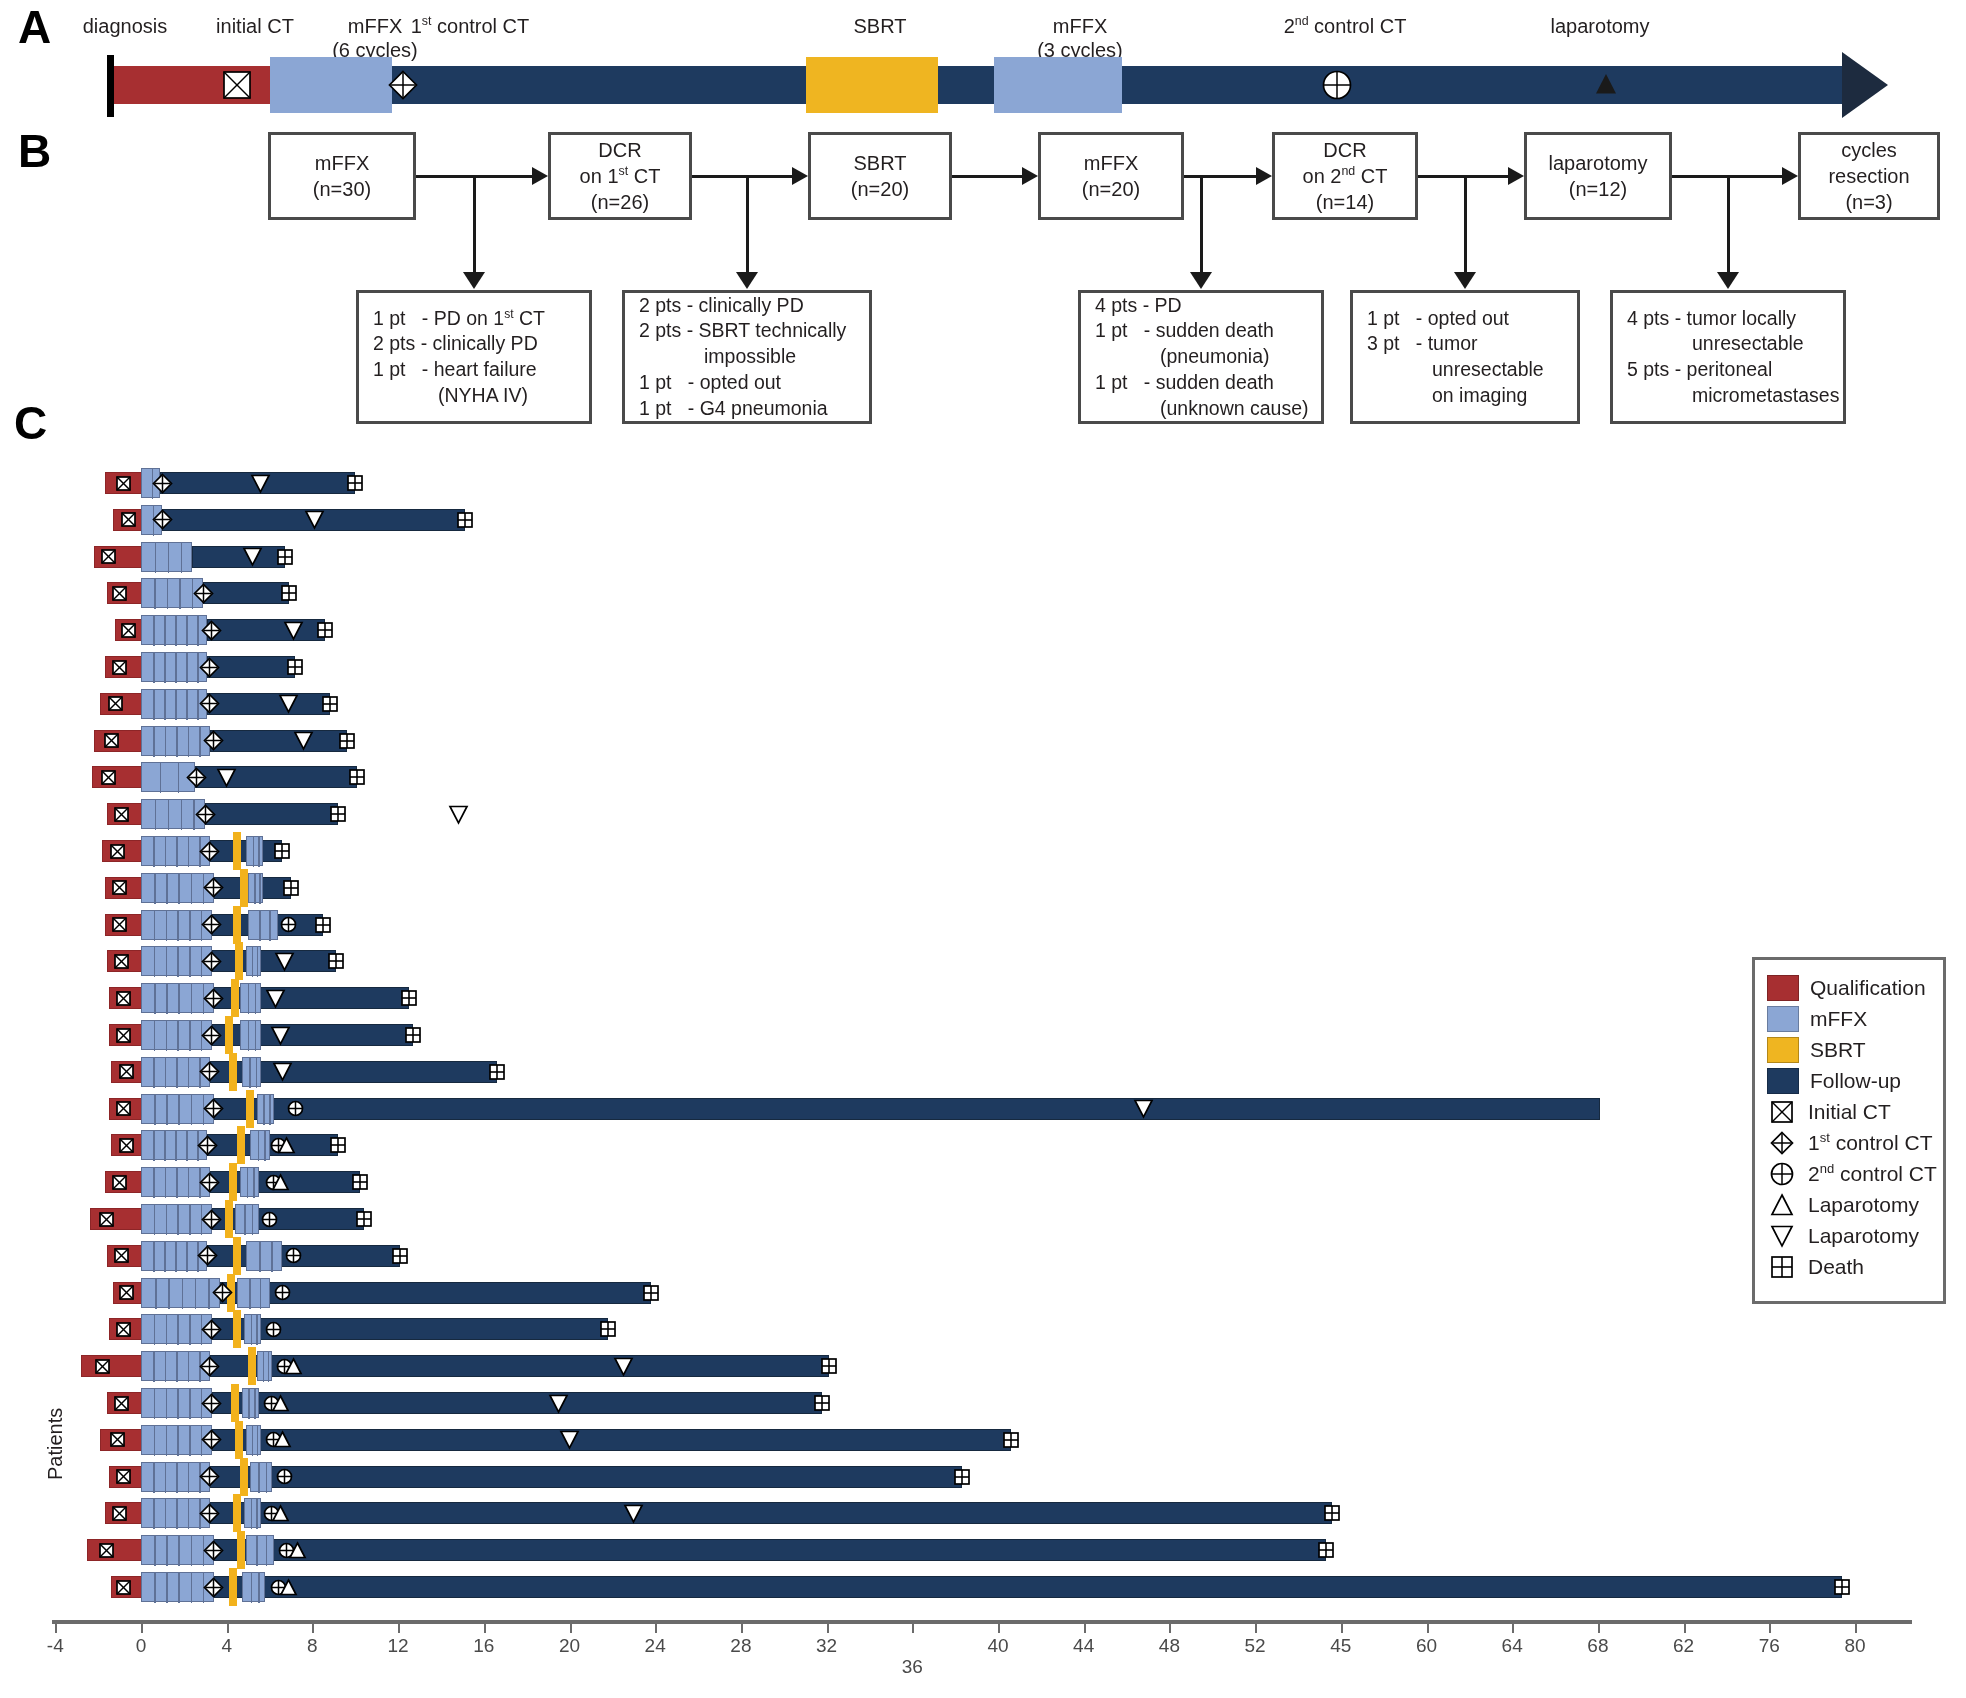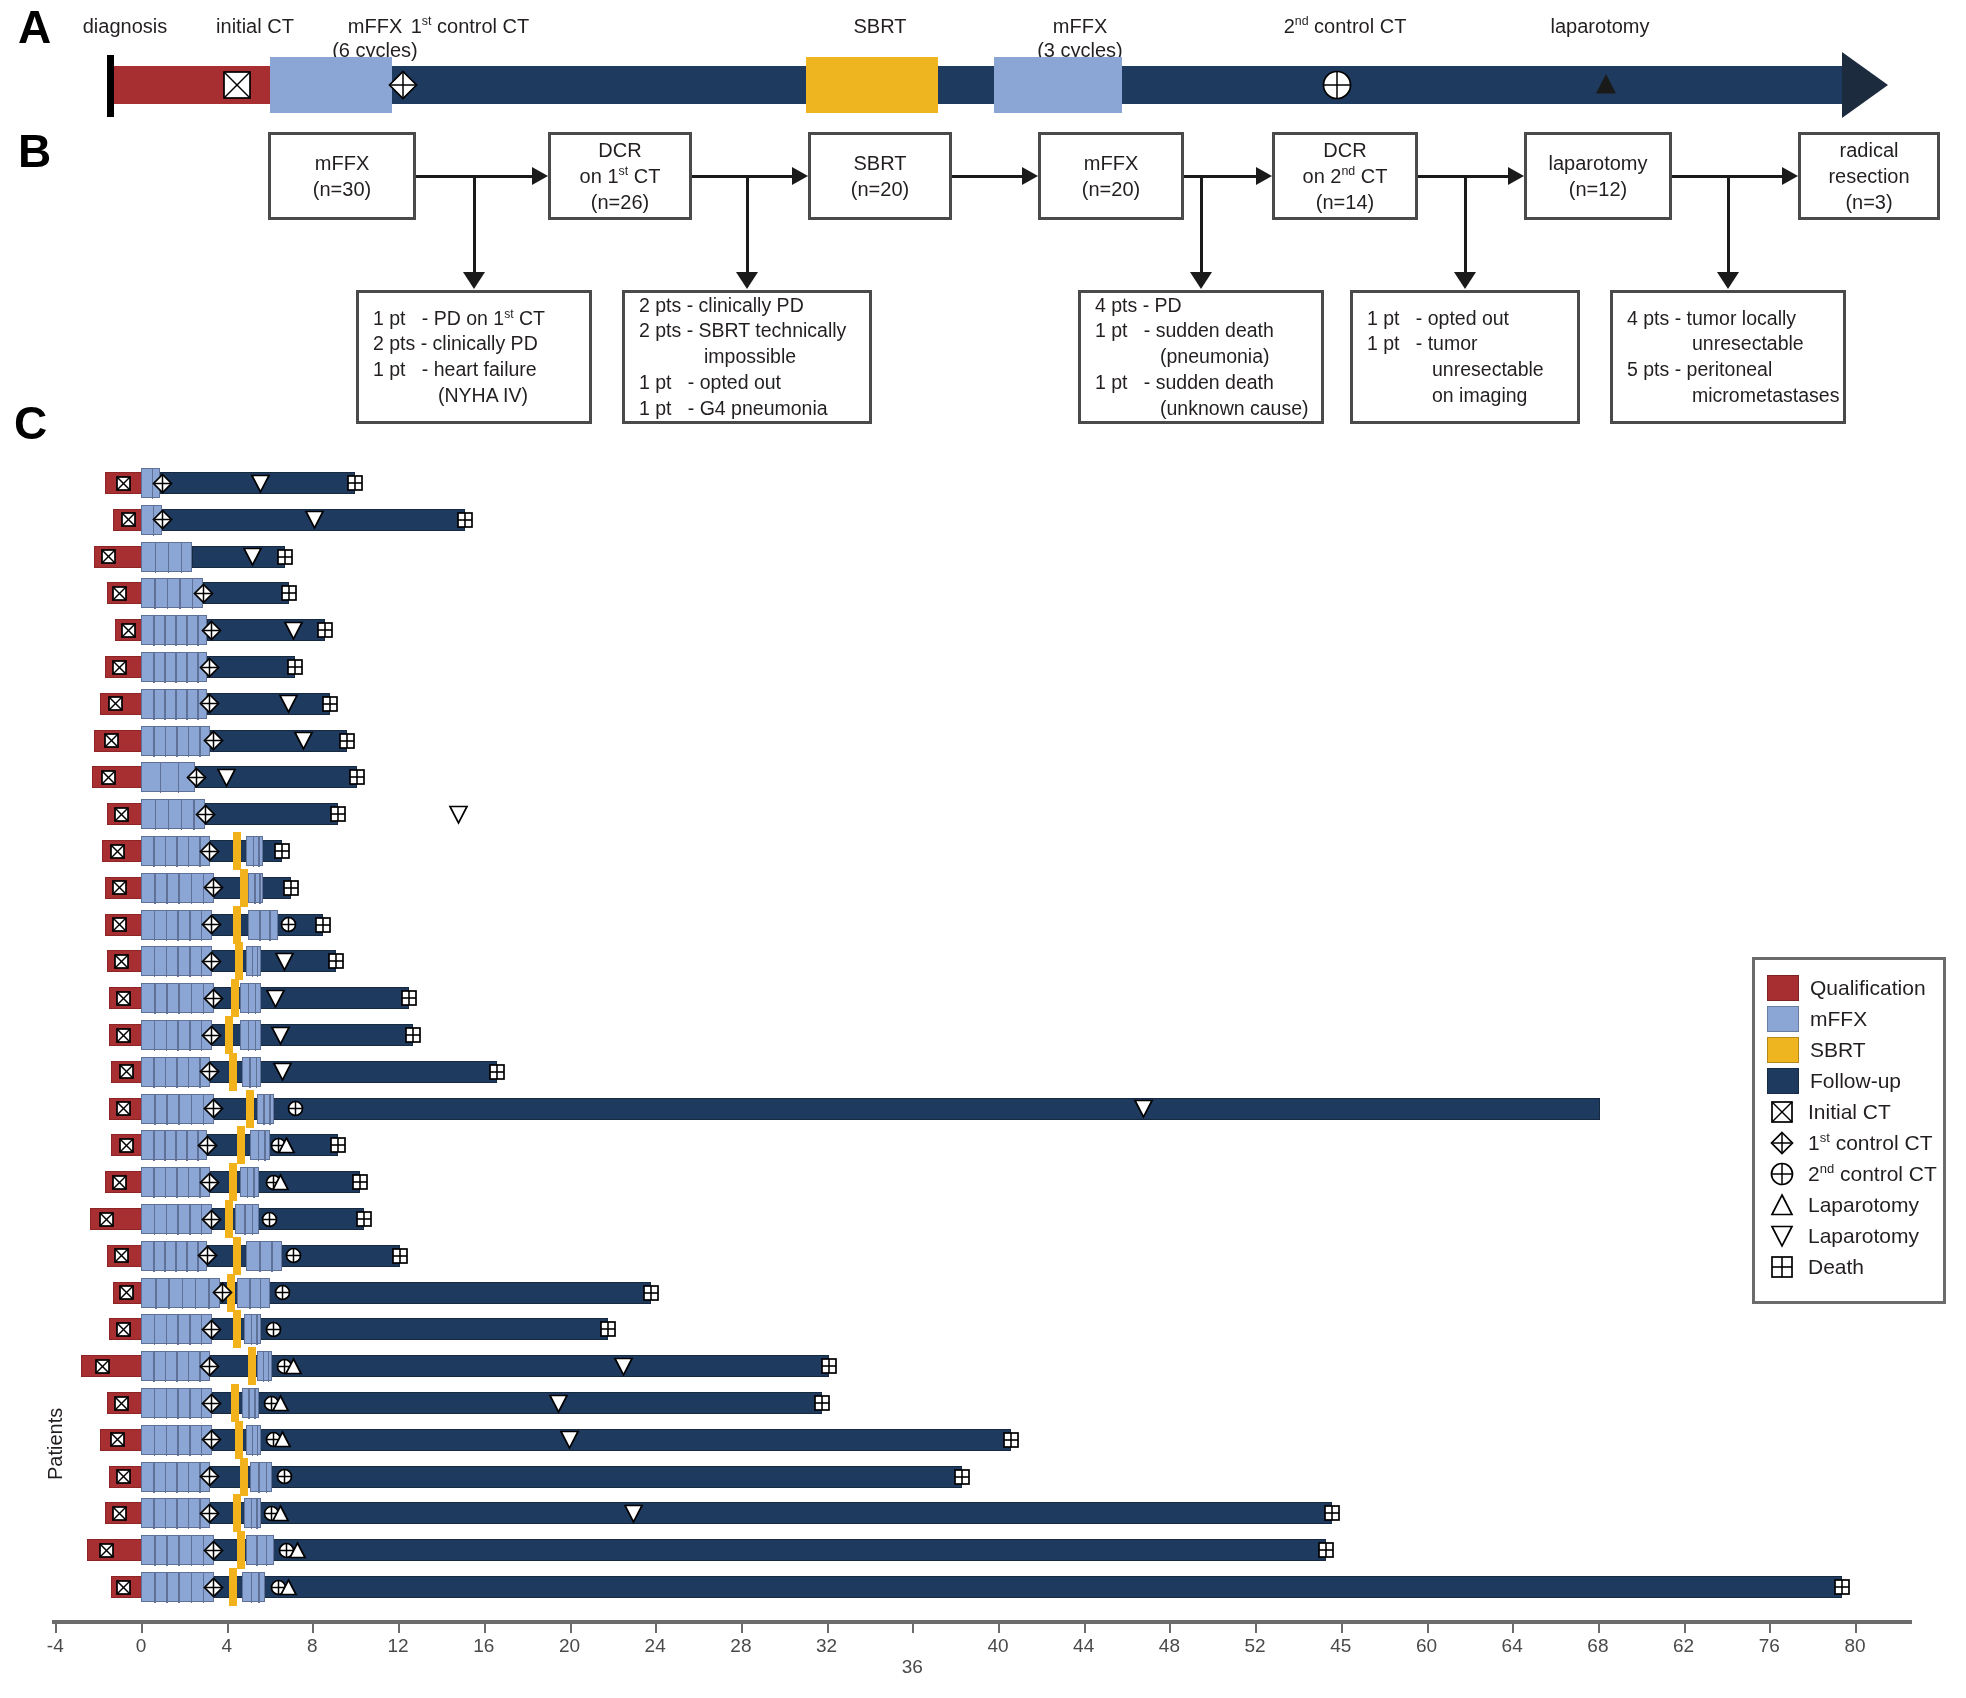--- a/index.html
+++ b/index.html
@@ -179,21 +179,21 @@
         </div>
       </div>
       <div class="fbox" style="left: 1524px; top: 12px; width: 148px; height: 88px;">
         <div>
           <div>laparotomy</div>
           <div>(n=12)</div>
         </div>
       </div>
       <div class="fbox" style="left: 1798px; top: 12px; width: 142px; height: 88px;">
         <div>
-          <div>radical</div>
+          <div>cycles</div>
           <div>resection</div>
           <div>(n=3)</div>
         </div>
       </div>
     </div>
   <div id="b-detail">
       <div class="fbox detail" style="left: 356px; top: 170px; width: 236px; height: 134px;">
         <div>
           <div class="ln">1 pt   - PD on 1<sup>st</sup> CT</div>
           <div class="ln">2 pts - clinically PD</div>
@@ -215,21 +215,21 @@
           <div class="ln">4 pts - PD</div>
           <div class="ln">1 pt   - sudden death</div>
           <div class="ln">            (pneumonia)</div>
           <div class="ln">1 pt   - sudden death</div>
           <div class="ln">            (unknown cause)</div>
         </div>
       </div>
       <div class="fbox detail" style="left: 1350px; top: 170px; width: 230px; height: 134px;">
         <div>
           <div class="ln">1 pt   - opted out</div>
-          <div class="ln">1 pt   - tumor</div>
+          <div class="ln">3 pt   - tumor</div>
           <div class="ln">            unresectable</div>
           <div class="ln">            on imaging</div>
         </div>
       </div>
       <div class="fbox detail" style="left: 1610px; top: 170px; width: 236px; height: 134px;">
         <div>
           <div class="ln">4 pts - tumor locally</div>
           <div class="ln">            unresectable</div>
           <div class="ln">5 pts - peritoneal</div>
           <div class="ln">            micrometastases</div>

